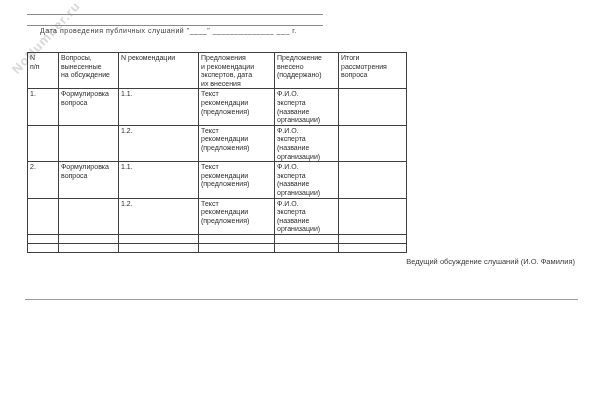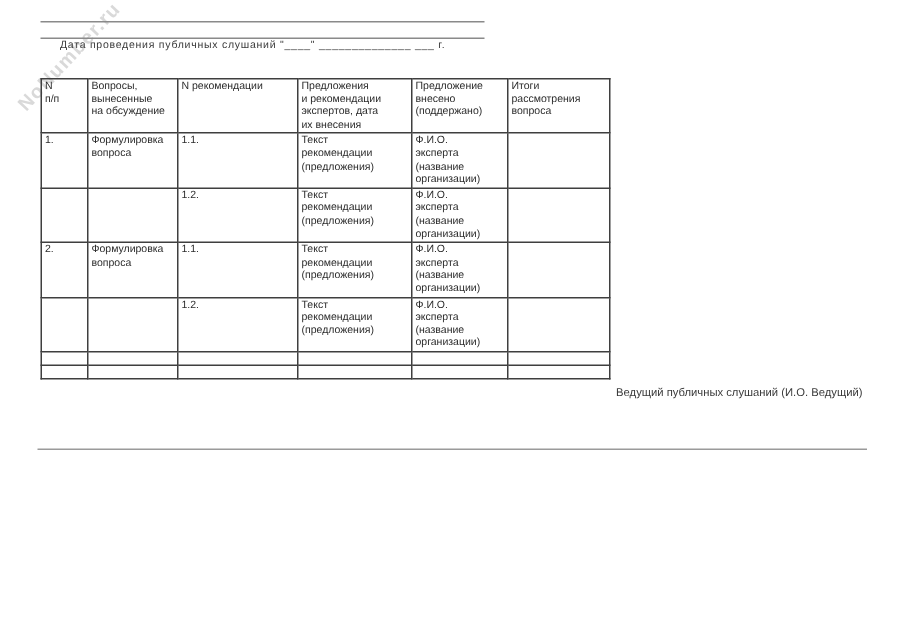--- a/index.html
+++ b/index.html
@@ -187,18 +187,18 @@
         <td></td>
         <td></td>
         <td></td>
         <td></td>
         <td></td>
       </tr>
     </tbody>
   </table>
 
   <div class="signatures">
-    <div class="sig">Ведущий публичных слушаний (И.О. Ведущий)</div>
+    <div class="sig">Ведущий обсуждение слушаний (И.О. Фамилия)</div>
   </div>
 
   <div class="bottomline"></div>
 
 </div>
 
 </body></html>

